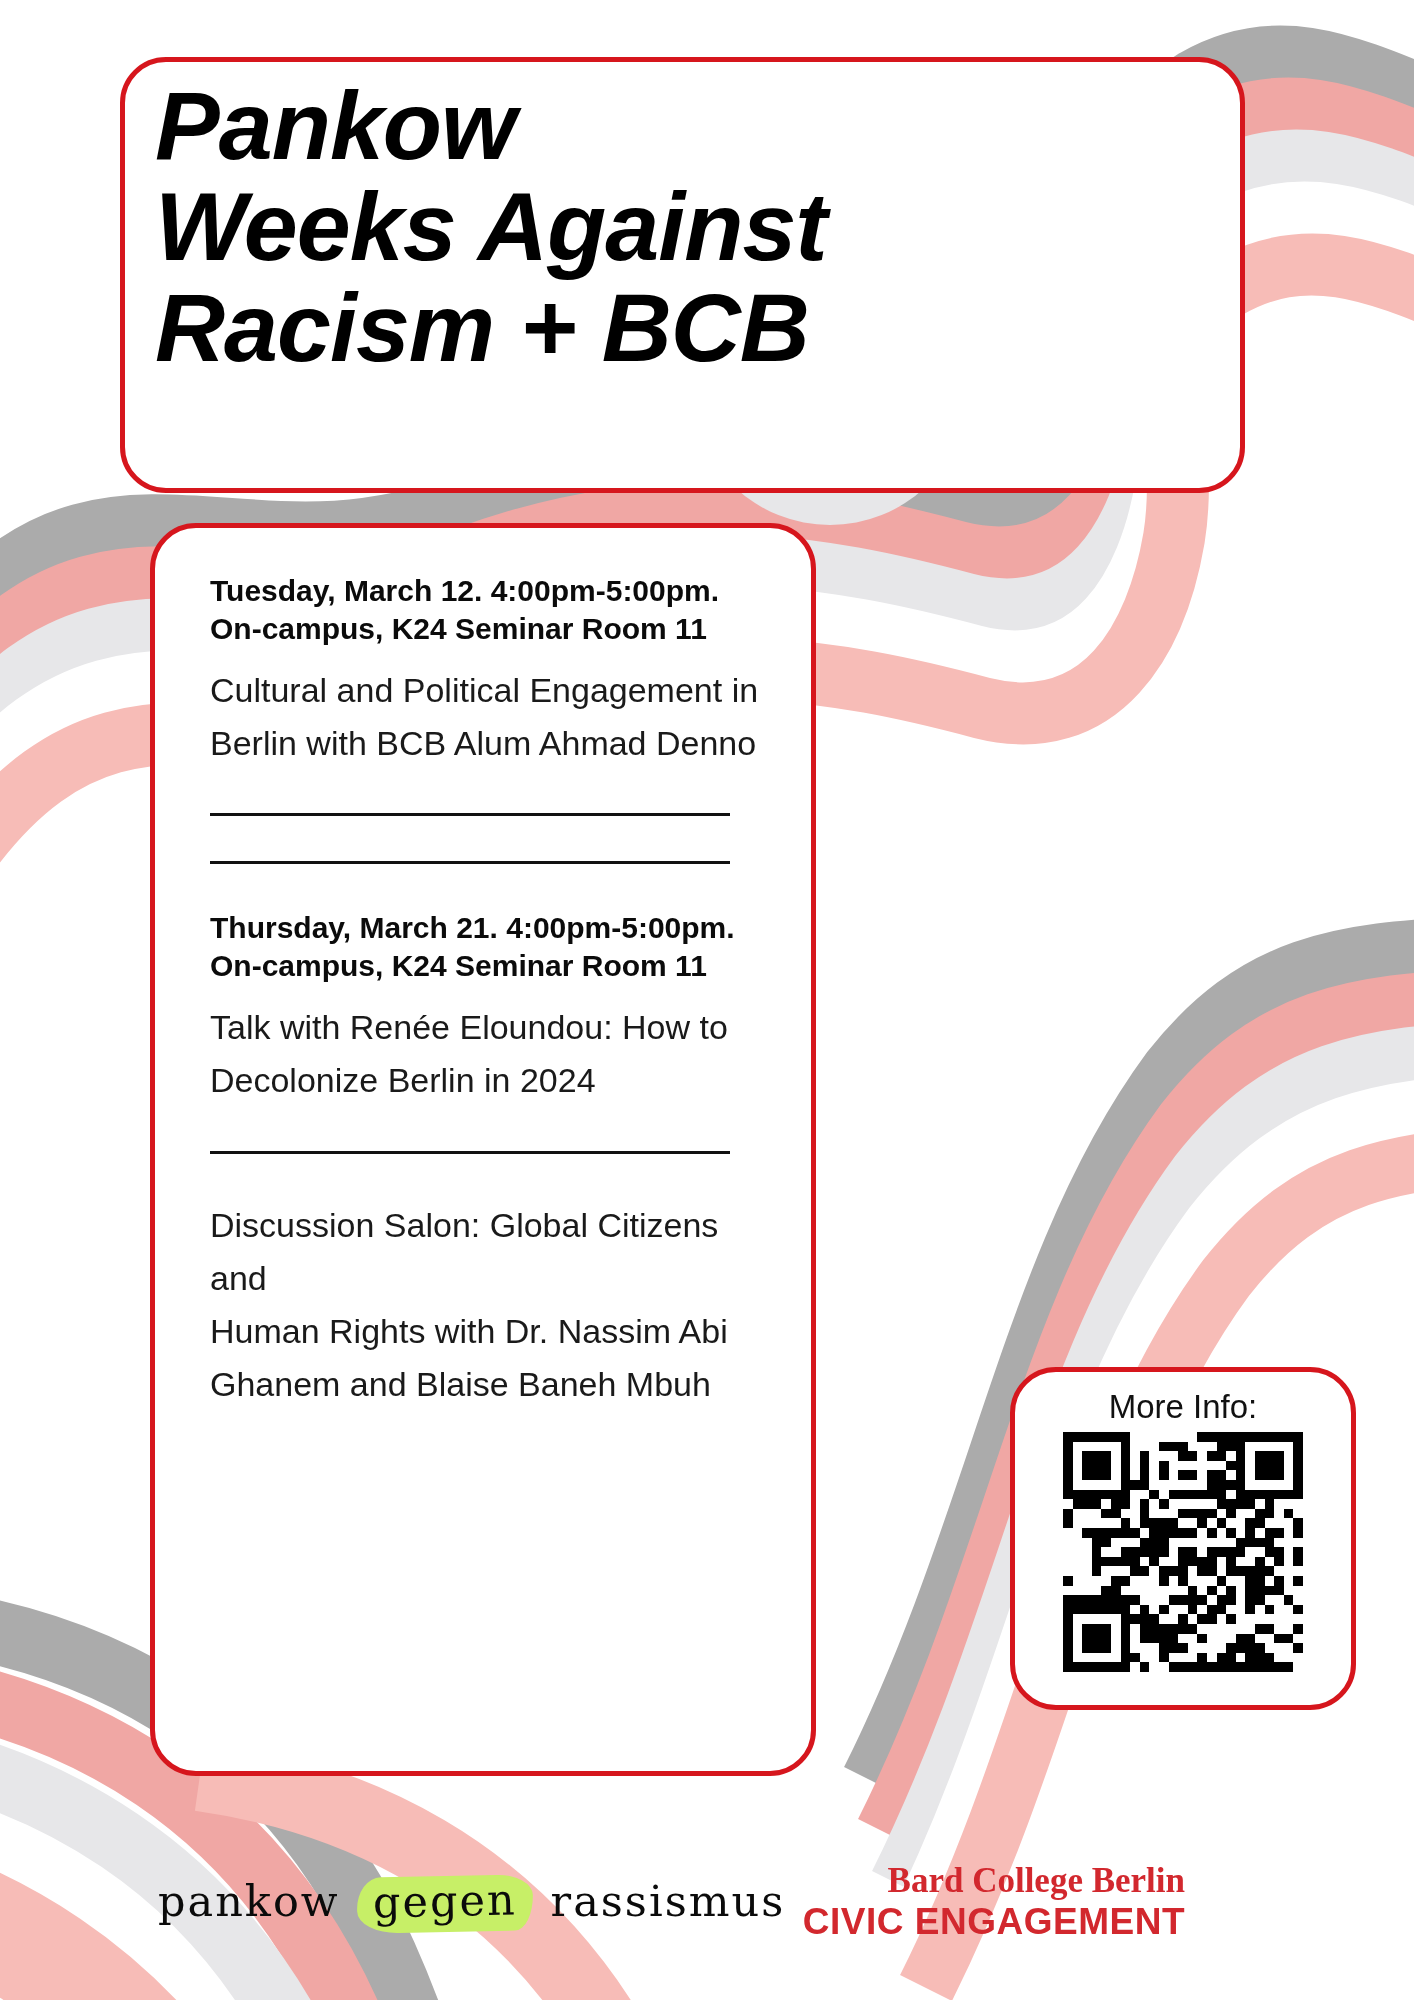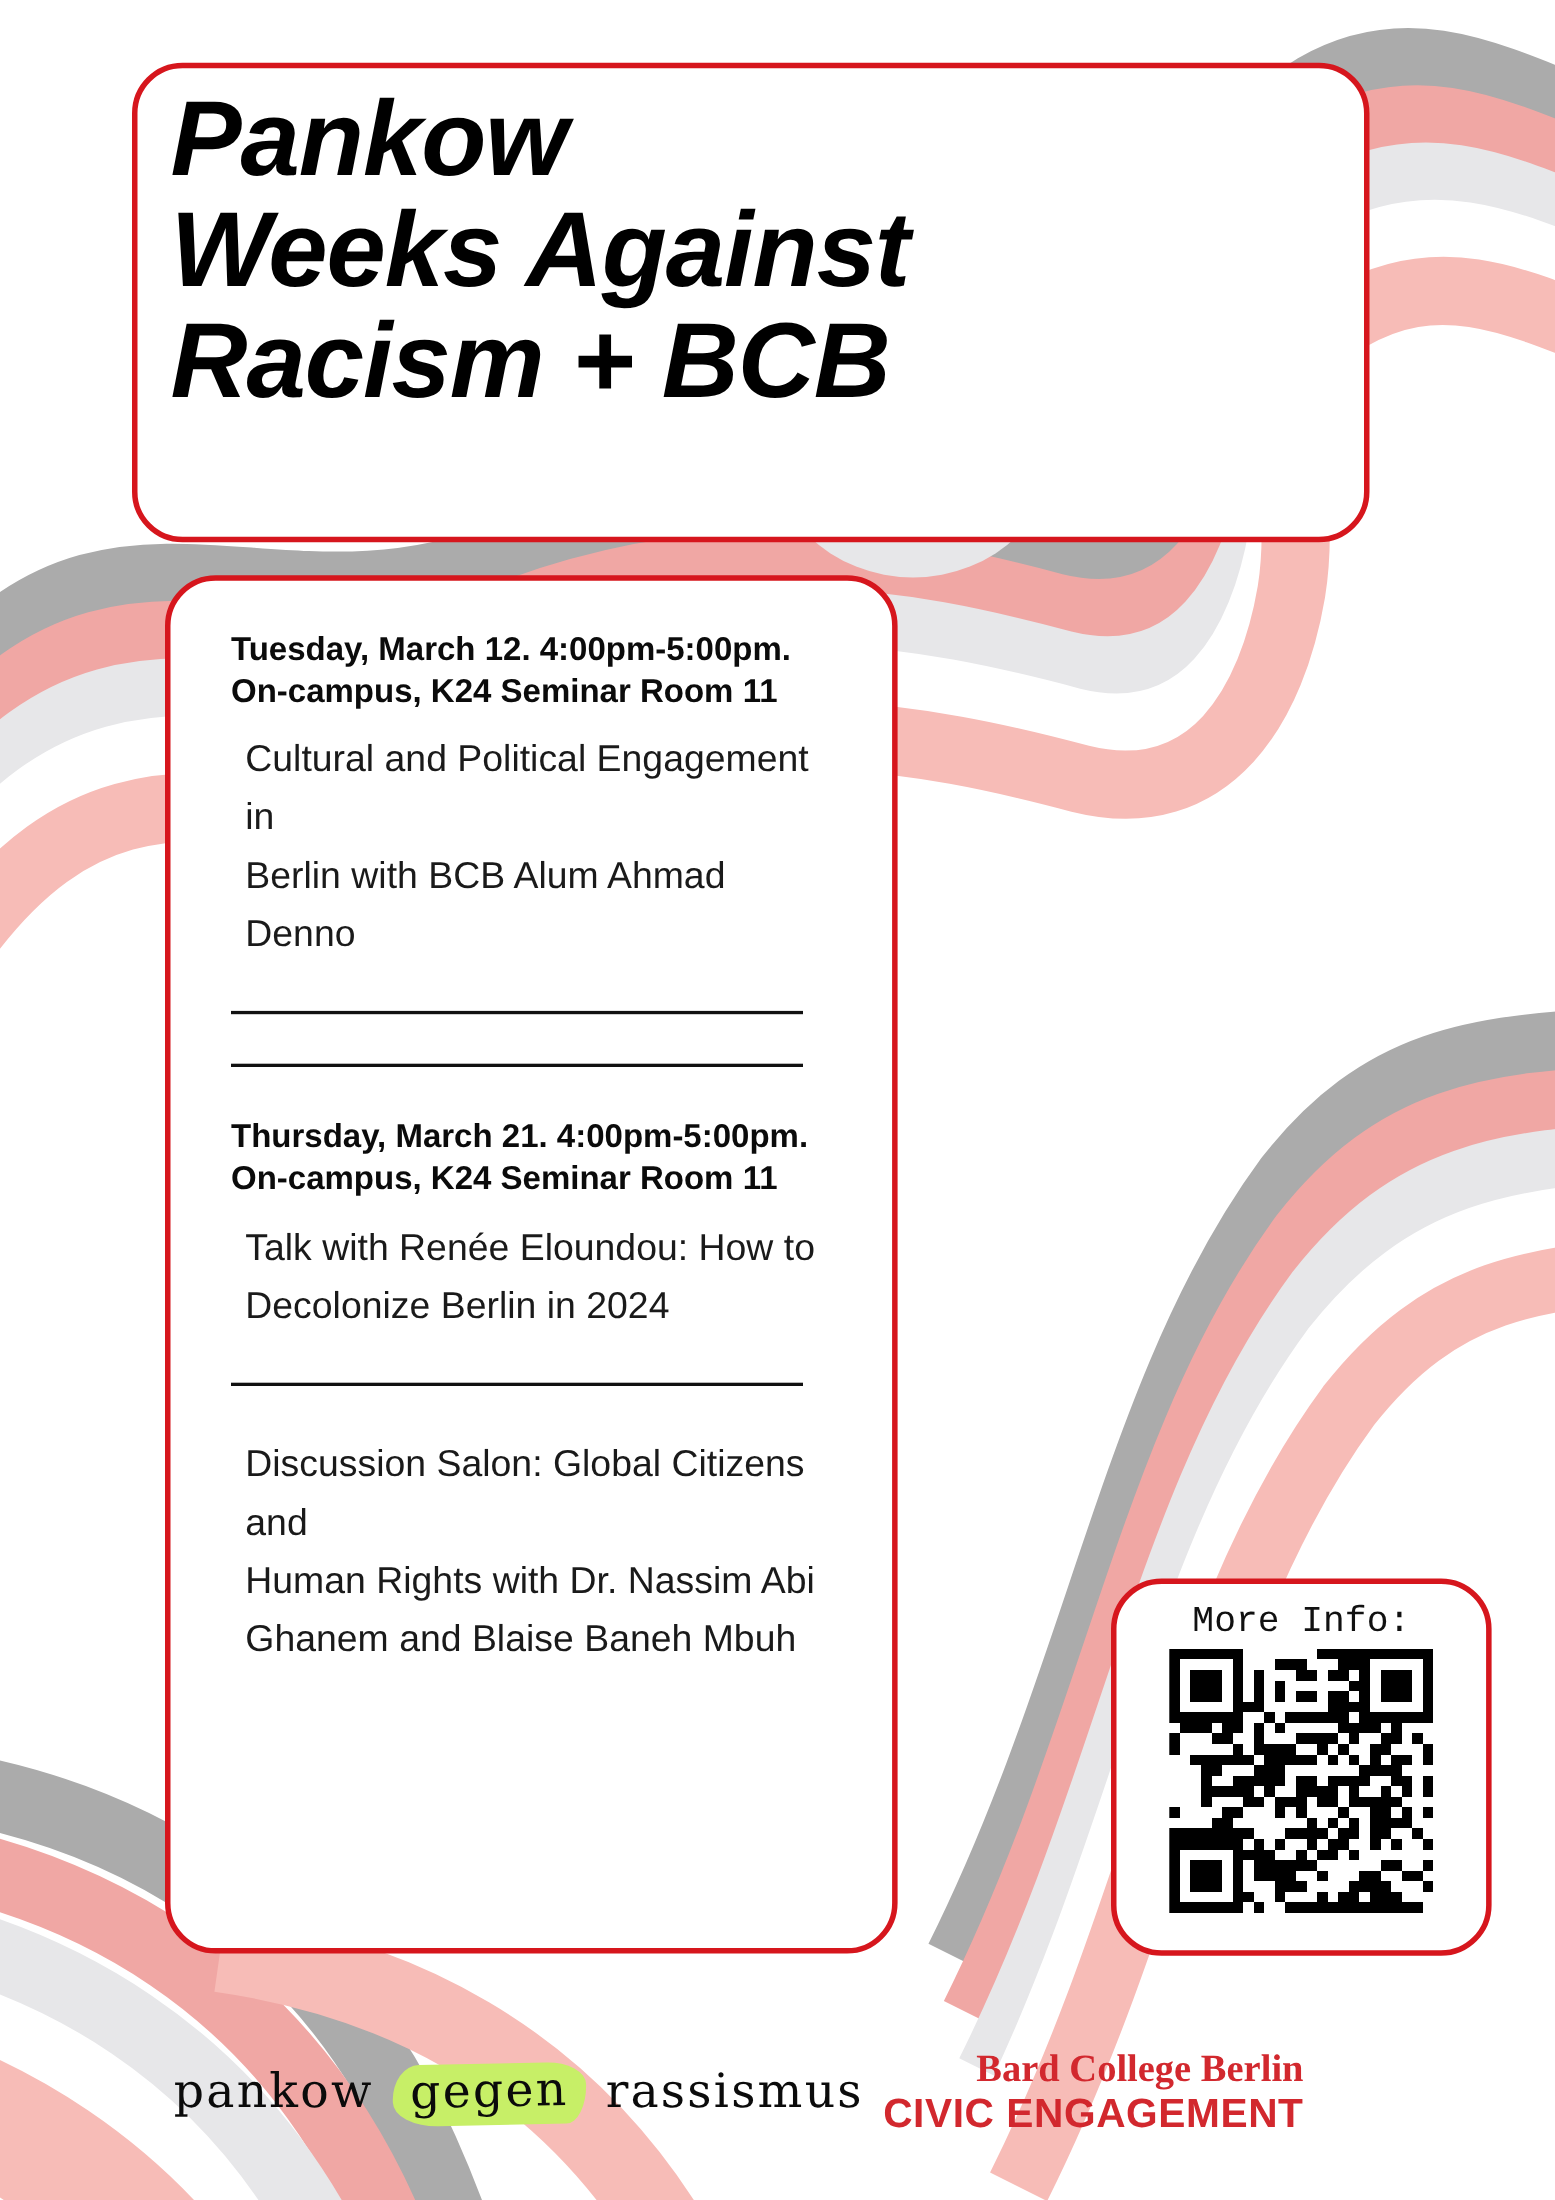--- a/index.html
+++ b/index.html
@@ -28,26 +28,26 @@
     font-style:italic;font-weight:900;font-size:97px;line-height:1.04;
     letter-spacing:-1px;color:#000;white-space:pre-line;
   }
 
   .events-box{left:150px;top:523px;width:666px;height:1253px;padding:44px 40px 0 55px;}
   .event-heading{
     margin:0 0 16px 0;font-weight:700;font-size:30px;line-height:1.27;
     white-space:pre-line;color:#0b0b0b;
   }
   .event-desc{
-    margin:13px;font-weight:400;font-size:34px;line-height:1.56;
+    margin:0;font-weight:400;font-size:34px;line-height:1.56;
     white-space:pre-line;color:#1a1a1a;
   }
   .rule{border:0;height:3px;background:#111;width:520px;margin:43px 0 45px 0;}
 
-  .qr-box{left:1010px;top:1435px;width:346px;height:343px;text-align:center;font-family:Liberation Mono, monospace;}
+  .qr-box{left:1010px;top:1367px;width:346px;height:343px;text-align:center;}
   .qr-label{margin:16px 0 6px 0;font-size:33px;font-weight:400;color:#111;}
   .qr-wrap{display:inline-block;}
 
   
   .footer{position:absolute;z-index:2;}
   .pankow-logo{
     left:158px;top:1876px;font-family:"DejaVu Serif",serif;
     font-size:43px;letter-spacing:2px;color:#0b0b0b;white-space:nowrap;
   }
   .highlight{

